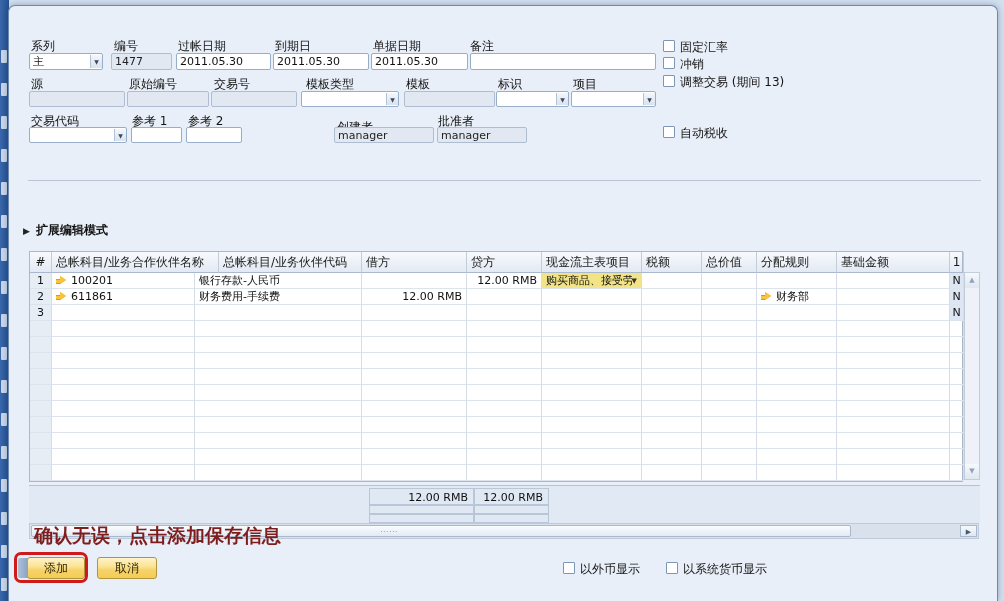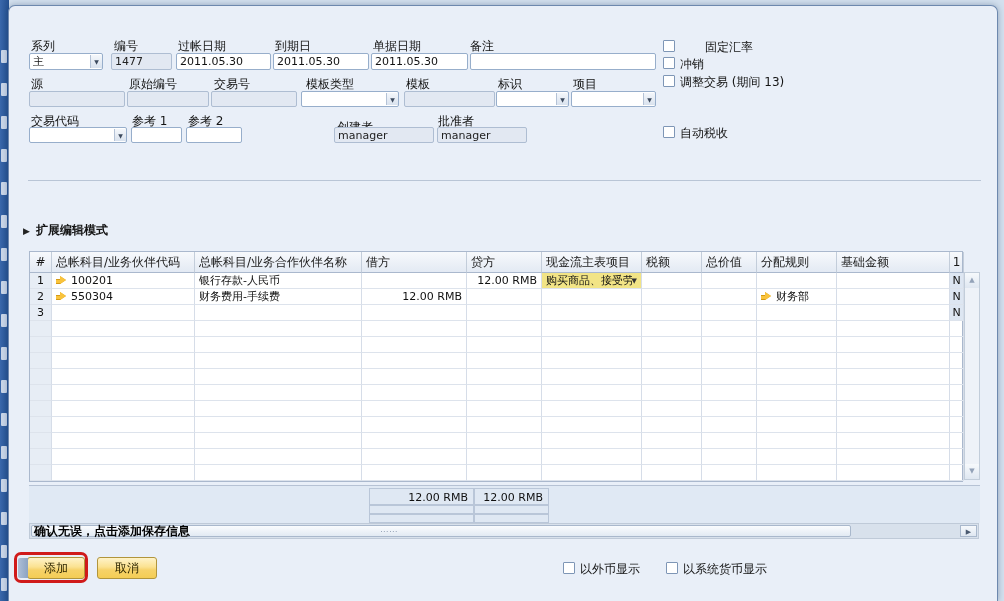--- a/index.html
+++ b/index.html
@@ -64,21 +64,21 @@
   .tfoot { position:absolute; left:20px; top:479px; width:951px; height:38px; background:#e0e9f4; border-top:1px solid #b6c2d4; }
   .tcell { position:absolute; border:1px solid #b9c6d8; background:#dfe8f3; font-size:11px; color:#111; text-align:right; padding:2px 5px 0 0; }
 
   
   .hscroll { position:absolute; left:20px; top:517px; width:950px; height:16px; background:#d8e1ec; border:1px solid #bfcad8; }
   .hthumb { position:absolute; left:1px; top:1px; width:820px; height:12px; background:linear-gradient(180deg,#fafcfe,#e2eaf3); border:1px solid #a9b8cc; border-radius:2px; }
   .hgrip { position:absolute; left:348px; top:1px; font-size:8px; color:#8b9ab0; letter-spacing:1px; }
   .hbtn { position:absolute; right:1px; top:1px; width:17px; height:12px; background:linear-gradient(180deg,#f6f9fc,#dfe7f1); border:1px solid #a9b8cc; color:#4a5a70; font-size:7px; text-align:center; line-height:12px; }
 
   
-  .annotation-text { position:absolute; left:25px; top:517px; font-size:12px; font-weight:bold; color:#000000; z-index:5; white-space:nowrap; }
+  .annotation-text { position:absolute; left:25px; top:517px; font-size:19px; font-weight:bold; color:#7f1d1d; z-index:5; white-space:nowrap; }
   .annotation-rect { position:absolute; left:5px; top:546px; width:74px; height:31px; border:3px solid #d01a1a; border-radius:7px; z-index:6; }
   .btn { position:absolute; height:22px; background:linear-gradient(180deg,#fff3c9,#fbe291 45%,#f6d269 60%,#f4cd55);
     border:1px solid #b1953c; border-radius:3px; font-size:12px; color:#2e2600; text-align:center; line-height:20px; cursor:pointer; }
   .btn.dis { background:linear-gradient(180deg,#fdf4d4,#f7e7ab); color:#a39a76; border-color:#cfc08b; cursor:default; }
   .notch { position:absolute; left:9px; top:552px; width:10px; height:20px; background:linear-gradient(90deg,#aebfd7,#8ca3c2); border-radius:2px 0 0 2px; z-index:4; }
 </style>
 </head>
 <body>
 
 <div class="page">
@@ -125,21 +125,21 @@
         <span class="t">2011.05.30</span>
       </div>
     <div class="fld" style="left:362px;top:47px;width:97px;height:17px">
         <span class="t">2011.05.30</span>
       </div>
     <div class="fld" style="left:461px;top:47px;width:186px;height:17px">
         <span class="t"></span>
       </div>
 
     <span class="cb" style="left:654px;top:34px"></span>
-    <span class="cblbl" style="left:696px;top:33px">固定汇率</span>
+    <span class="cblbl" style="left:671px;top:33px">固定汇率</span>
     <span class="cb" style="left:654px;top:51px"></span>
     <span class="cblbl" style="left:671px;top:50px">冲销</span>
     <span class="cb" style="left:654px;top:69px"></span>
     <span class="cblbl" style="left:671px;top:68px">调整交易 (期间 13)</span>
 
     <span class="lbl" style="left:22px;top:70px">源</span>
     <span class="lbl" style="left:120px;top:70px">原始编号</span>
     <span class="lbl" style="left:205px;top:70px">交易号</span>
     <span class="lbl" style="left:297px;top:70px">模板类型</span>
     <span class="lbl" style="left:397px;top:70px">模板</span>
@@ -198,22 +198,22 @@
 
     <div class="sep" style="left:19px;top:174px;width:953px"></div>
 
     <div class="expander" style="left:14px;top:216px">
       <span class="tri">▶</span><span>扩展编辑模式</span>
     </div>
 
     <div class="grid" id="grid">
         <div class="grow head">
           <div class="gc c" style="flex: 0 0 22px; width: 22px;">#</div>
+          <div class="gc " style="flex: 0 0 167px; width: 167px;">总帐科目/业务合作伙伴名称</div>
           <div class="gc " style="flex: 0 0 143px; width: 143px;">总帐科目/业务伙伴代码</div>
-          <div class="gc " style="flex: 0 0 167px; width: 167px;">总帐科目/业务合作伙伴名称</div>
           <div class="gc " style="flex: 0 0 105px; width: 105px;">借方</div>
           <div class="gc " style="flex: 0 0 75px; width: 75px;">贷方</div>
           <div class="gc " style="flex: 0 0 100px; width: 100px;">现金流主表项目</div>
           <div class="gc " style="flex: 0 0 60px; width: 60px;">税额</div>
           <div class="gc " style="flex: 0 0 55px; width: 55px;">总价值</div>
           <div class="gc " style="flex: 0 0 80px; width: 80px;">分配规则</div>
           <div class="gc " style="flex: 0 0 113px; width: 113px; text-align: center;">基础金额</div>
           <div class="gc c" style="flex: 0 0 14px; width: 14px;">1</div>
         </div>
         <div class="grow">
@@ -232,21 +232,21 @@
           <div class="gc " style="flex: 0 0 60px; width: 60px;"></div>
           <div class="gc " style="flex: 0 0 55px; width: 55px;"></div>
           <div class="gc " style="flex: 0 0 80px; width: 80px;"></div>
           <div class="gc " style="flex: 0 0 113px; width: 113px;"></div>
           <div class="gc c flagfill" style="flex: 0 0 14px; width: 14px;">N</div>
         </div>
         <div class="grow">
           <div class="gc num" style="flex: 0 0 22px; width: 22px;">2</div>
           <div class="gc " style="flex: 0 0 143px; width: 143px;">
             <span class="larr"></span>
-            <span>550304</span>
+            <span>611861</span>
           </div>
           <div class="gc " style="flex: 0 0 167px; width: 167px;">财务费用-手续费</div>
           <div class="gc r" style="flex: 0 0 105px; width: 105px;">12.00 RMB</div>
           <div class="gc r" style="flex: 0 0 75px; width: 75px;"></div>
           <div class="gc " style="flex: 0 0 100px; width: 100px;"></div>
           <div class="gc " style="flex: 0 0 60px; width: 60px;"></div>
           <div class="gc " style="flex: 0 0 55px; width: 55px;"></div>
           <div class="gc " style="flex: 0 0 80px; width: 80px;">
             <span class="larr"></span>
             <span>财务部</span>

